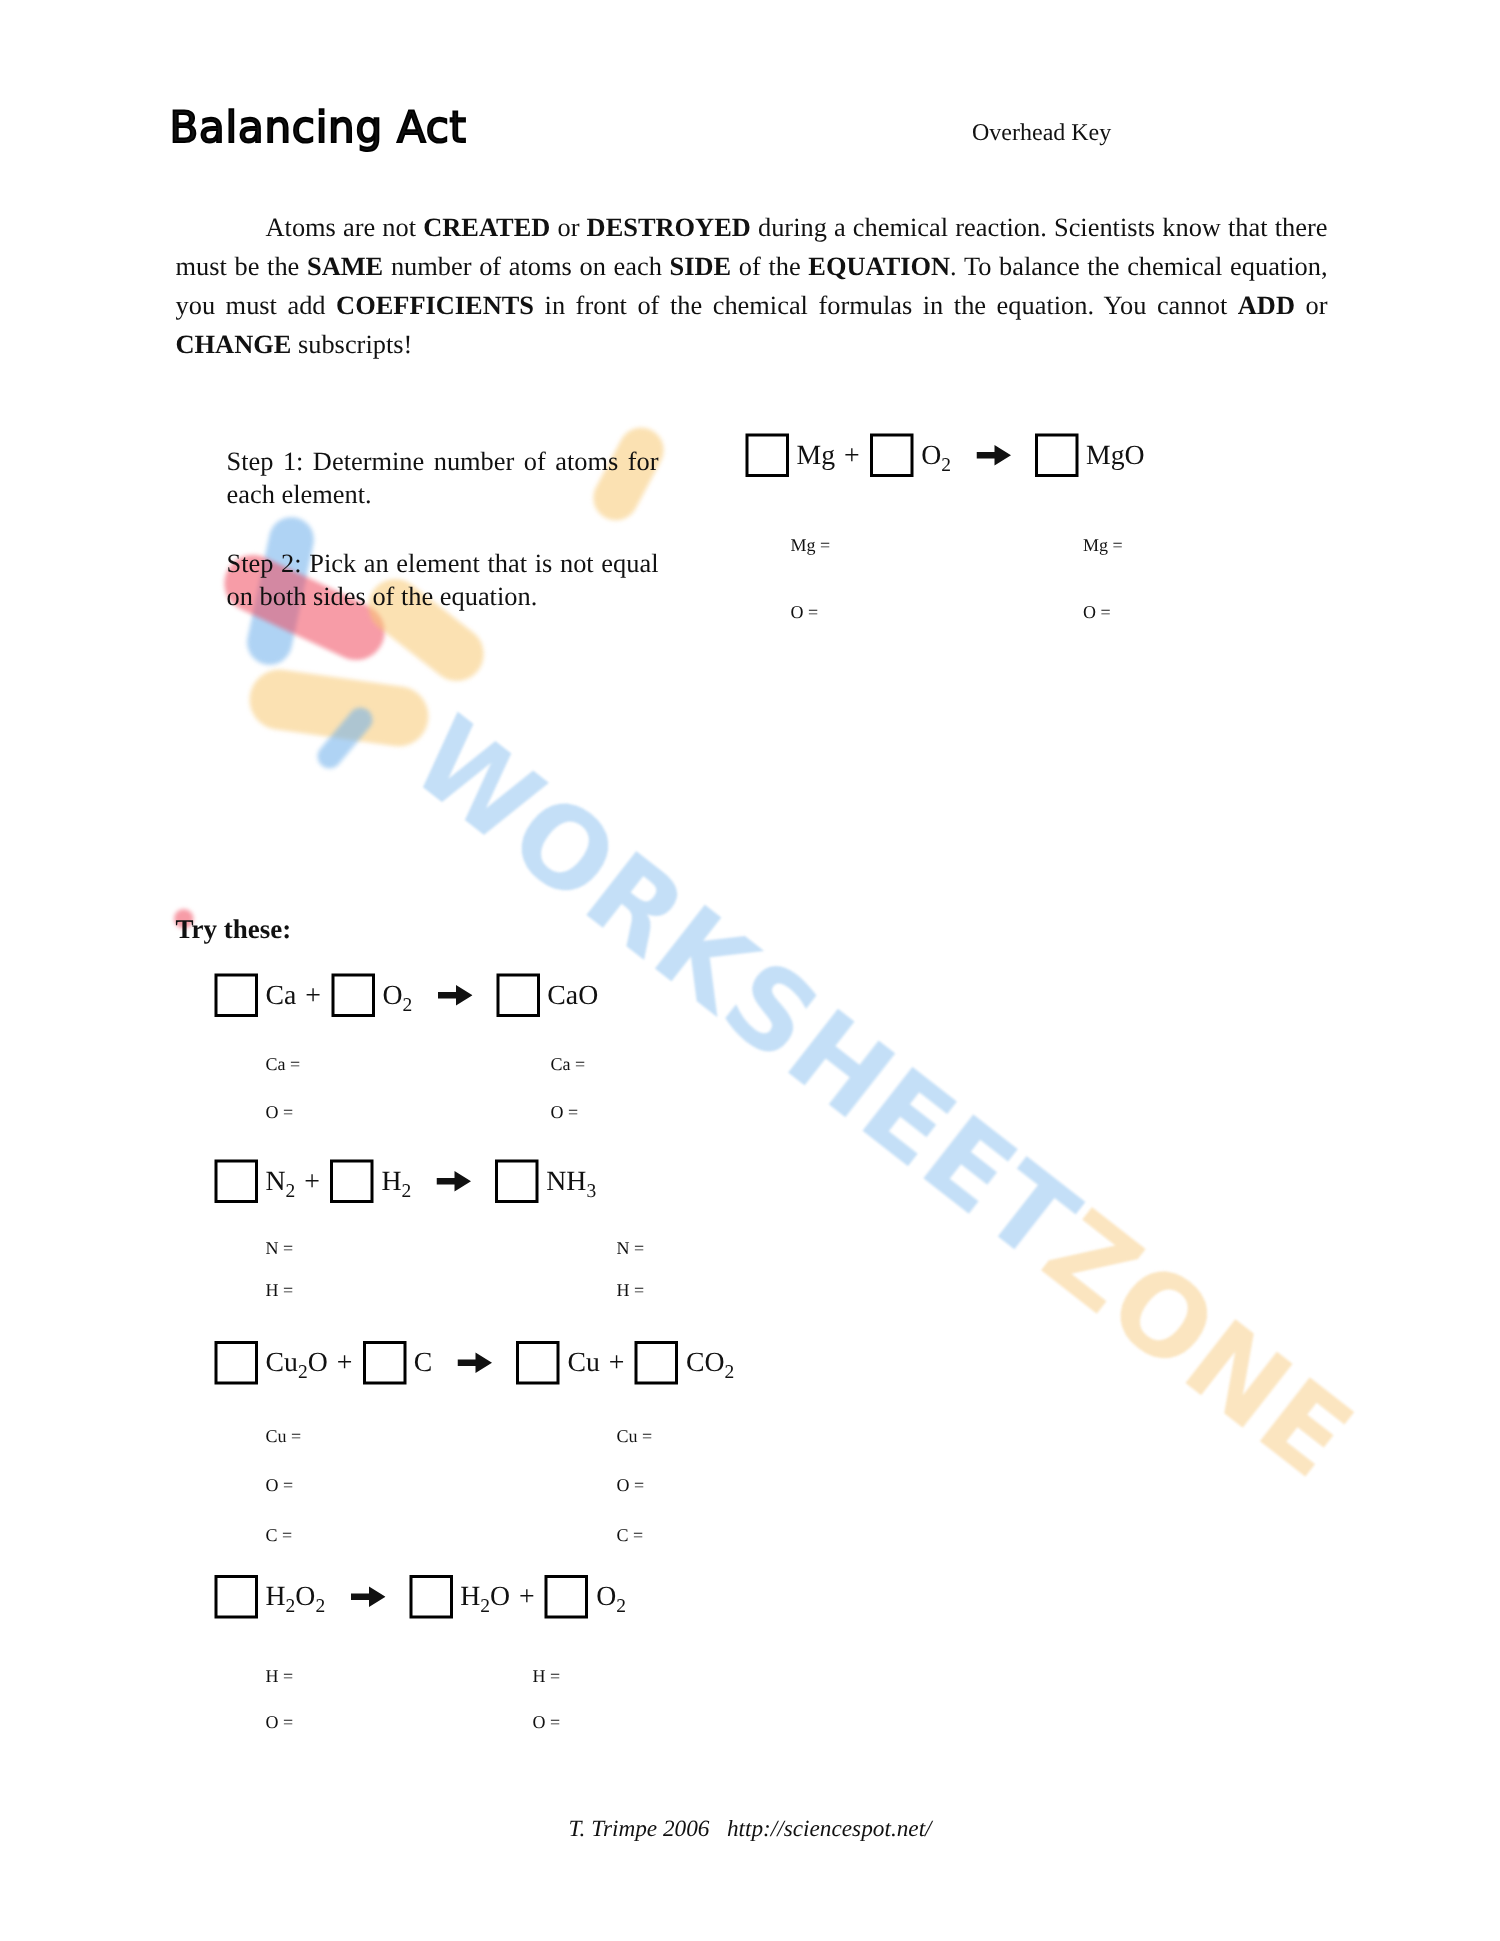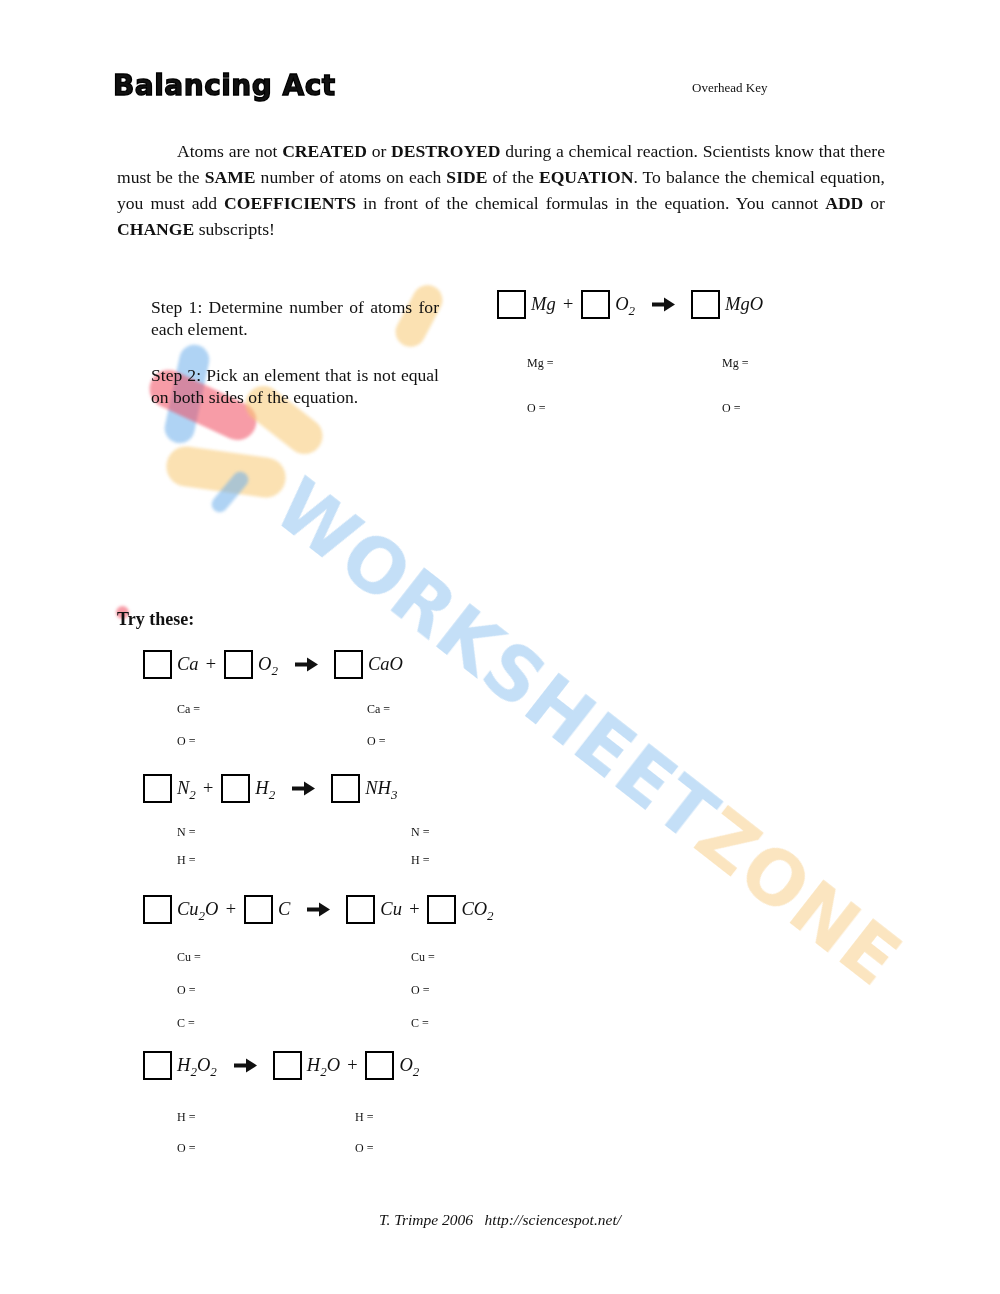--- a/index.html
+++ b/index.html
@@ -13,32 +13,32 @@
   
   .watermark{position:absolute;left:312px;top:462px;z-index:0;
     font-family:"DejaVu Sans",sans-serif;font-weight:bold;font-size:74px;
     white-space:nowrap;transform:rotate(38deg);transform-origin:0 0;
     filter:blur(0.6px);letter-spacing:1px;}
   .wm-b{color:var(--watermark-blue,rgba(137,192,240,.5));}
   .wm-o{color:var(--watermark-orange,rgba(248,204,130,.5));}
 
   .content{position:relative;z-index:1;}
 
-  .title{font-family:"DejaVu Sans",sans-serif;font-weight:bold;font-size:28px;
+  .title{font-family:"DejaVu Sans",sans-serif;font-weight:normal;font-size:28px;
          -webkit-text-stroke:1.3px #000;letter-spacing:0.5px;transform:scaleY(1.03);transform-origin:0 0;}
-  .overhead{font-size:13px;margin-left:44px;}
+  .overhead{font-size:16px;}
 
   .intro{font-size:17.6px;line-height:26px;text-align:justify;text-indent:60px;margin:0;}
   .intro b{font-weight:bold;font-family:Liberation Serif, serif;}
 
   .steps .step{font-size:17.6px;line-height:22.4px;text-align:justify;margin:0 0 23px 16px;}
 
   .try{font-weight:bold;font-size:18px;}
 
-  .eq-line{position:absolute;font-size:18.5px;height:30px;line-height:30px;white-space:nowrap;font-style:italic;}
+  .eq-line{position:absolute;font-size:18.5px;height:30px;line-height:30px;white-space:nowrap;}
   .box{display:inline-block;width:25px;height:25px;border:2.4px solid #000;background:#fff;
        vertical-align:middle;margin:0 5px 3px 1px;}
   .eq-line .plus{margin:0 6px;}
   .eq-line sub{font-size:13px;line-height:1;}
   .arrow{display:inline-block;vertical-align:middle;margin:0 15px 3px 17px;}
   .arrow svg{display:block;}
 
   .counts{position:absolute;font-size:12px;}
   .counts .row{height:var(--rh,33px);}
 

